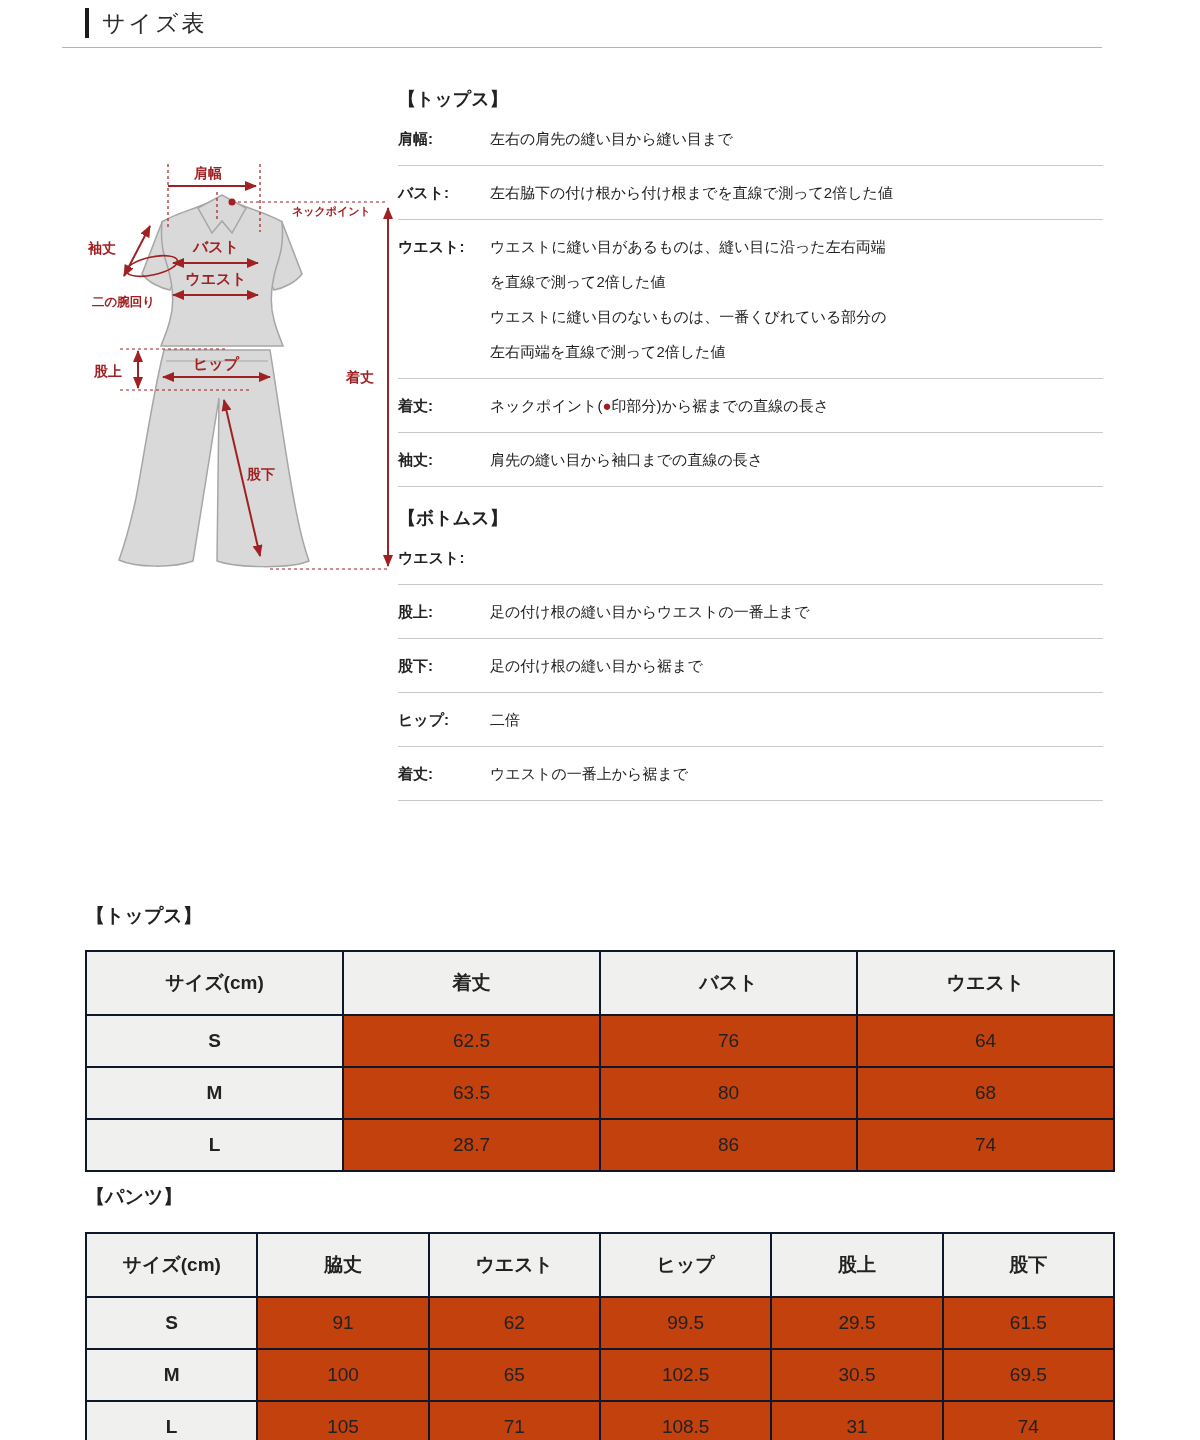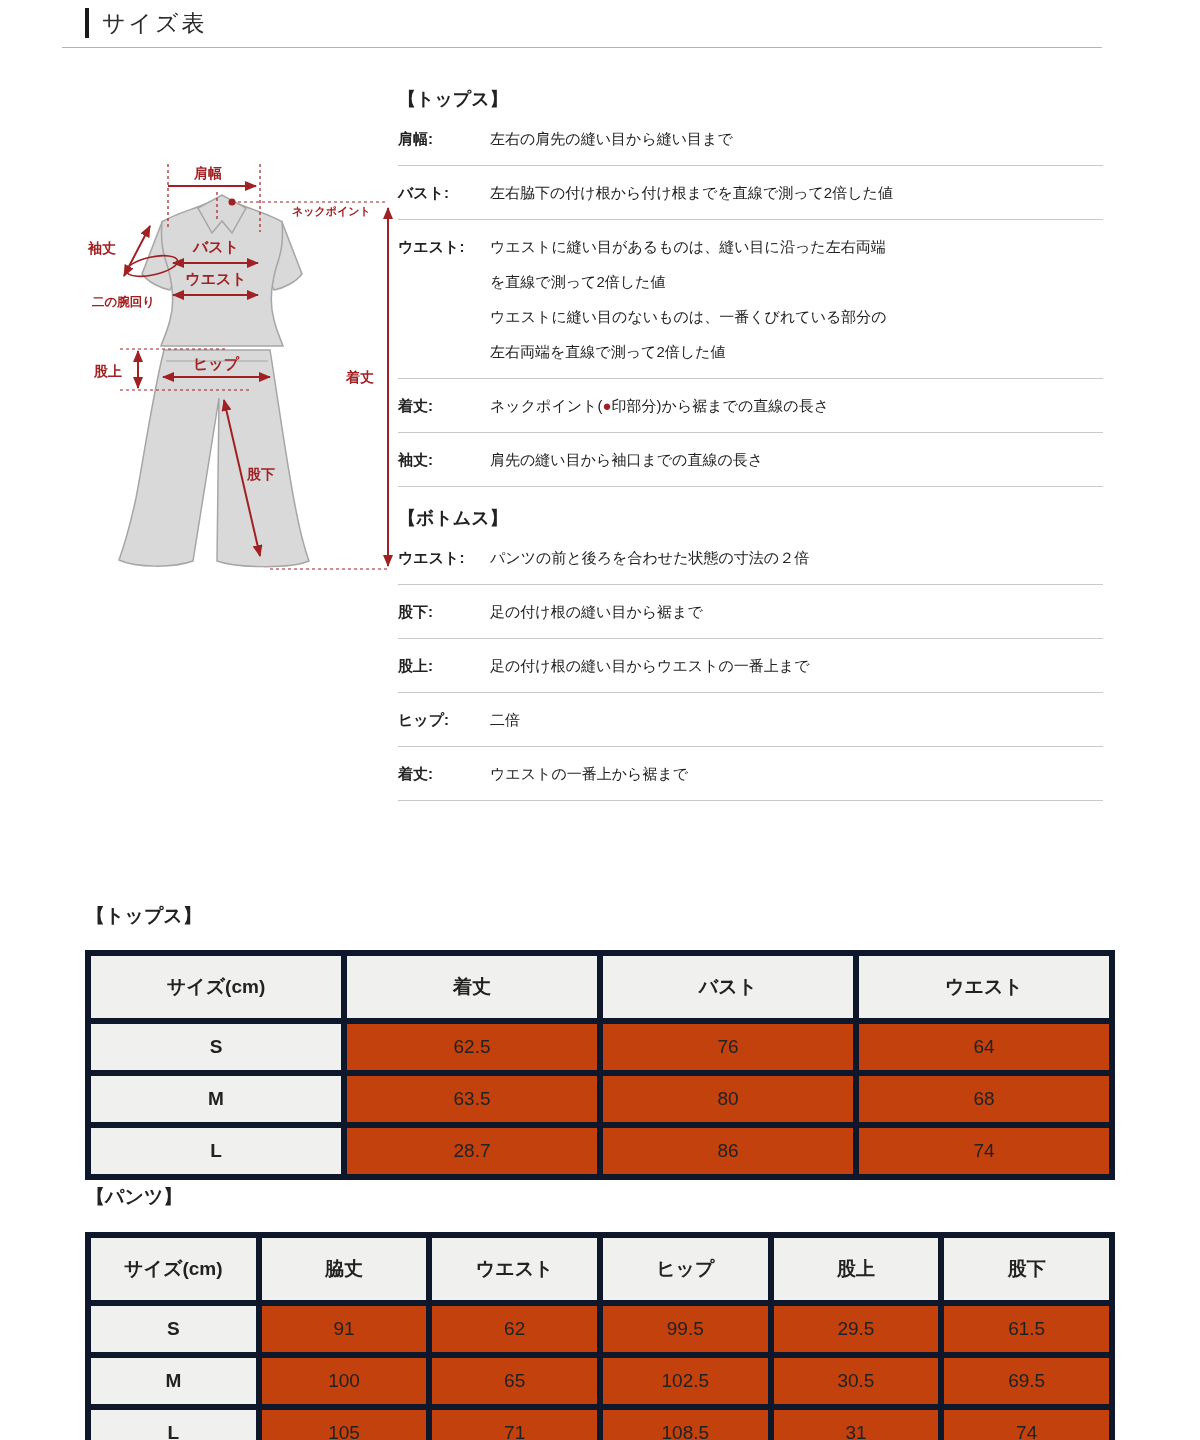--- a/index.html
+++ b/index.html
@@ -31,21 +31,21 @@
   
   .table-title{position:absolute;left:86px;font-size:19px;font-weight:bold;color:#222;}
   #tops-title{top:903px;}
   #pants-title{top:1184px;}
   table.size-table{
     position:absolute;left:85px;width:1030px;border-collapse:collapse;
     table-layout:fixed;text-align:center;font-size:19px;color:#222;background:#fff;
   }
   #tops-table{top:950px;}
   #pants-table{top:1232px;}
-  .size-table th,.size-table td{border:6px solid #0f172a;padding:4px;}
+  .size-table th,.size-table td{border:2px solid #0f172a;padding:4px;}
   .size-table thead th{background:#f0f0ef;font-weight:bold;height:54px;}
   .size-table tbody tr{height:52px;}
   .size-table td.size-col{background:#f0f0ef;font-weight:bold;}
   .size-table td{background:#c2410c;font-weight:normal;}
 </style>
 </head>
 <body>
 
 <div class="page-header">
   <div class="title-accent"></div>
@@ -143,36 +143,33 @@
     <div class="def-term">袖丈:</div>
     <div class="def-desc">
       <div>肩先の縫い目から袖口までの直線の長さ</div>
     </div>
   </div>
 
   <div class="def-heading bottoms">【ボトムス】</div>
 
   <div class="def-row">
     <div class="def-term">ウエスト:</div>
-    <div class="def-desc">
-      <div>パンツの前と後ろを合わせた状態の寸法の２倍</div>
+  </div>
+
+  <div class="def-row">
+    <div class="def-term">股上:</div>
+    <div class="def-desc">
+      <div>足の付け根の縫い目からウエストの一番上まで</div>
     </div>
   </div>
 
   <div class="def-row">
     <div class="def-term">股下:</div>
     <div class="def-desc">
       <div>足の付け根の縫い目から裾まで</div>
-    </div>
-  </div>
-
-  <div class="def-row">
-    <div class="def-term">股上:</div>
-    <div class="def-desc">
-      <div>足の付け根の縫い目からウエストの一番上まで</div>
     </div>
   </div>
 
   <div class="def-row">
     <div class="def-term">ヒップ:</div>
     <div class="def-desc">
       <div>二倍</div>
     </div>
   </div>
 

